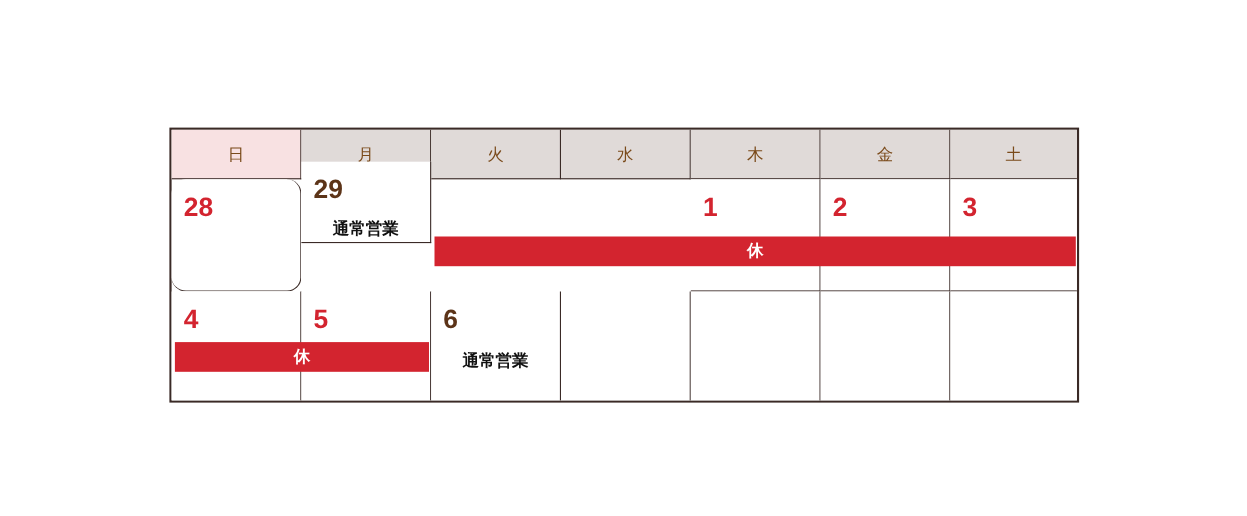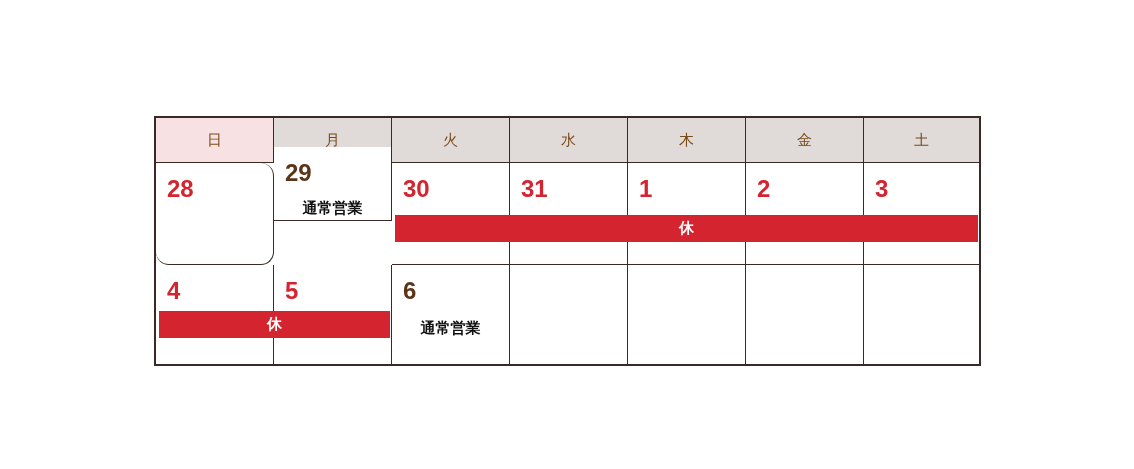--- a/index.html
+++ b/index.html
@@ -35,26 +35,20 @@
     <div class="hcell" style="left:590px;width:118px;">金</div>
     <div class="hcell" style="left:708px;width:115px;border-right:none;">土</div>
 
     <div class="dcell" style="left:0;top:45px;width:118px;height:102px;border-radius:13px;">
       <span class="num red">28</span>
     </div>
     <div class="dcell" style="left:118px;top:29px;width:118px;height:74px;">
       <span class="num brown">29</span>
       <span class="note" style="top:52px;color:#111;">通常営業</span>
     </div>
-    <div class="dcell" style="left:236px;top:45px;width:118px;height:102px;">
-      <span class="num red">30</span>
-    </div>
-    <div class="dcell" style="left:354px;top:45px;width:118px;height:102px;">
-      <span class="num red">31</span>
-    </div>
     <div class="dcell" style="left:472px;top:45px;width:118px;height:102px;">
       <span class="num red">1</span>
     </div>
     <div class="dcell" style="left:590px;top:45px;width:118px;height:102px;">
       <span class="num red">2</span>
     </div>
     <div class="dcell" style="left:708px;top:45px;width:115px;height:102px;border-right:none;">
       <span class="num red">3</span>
     </div>
     <div class="bar" style="left:239px;top:97px;width:583px;">休</div>

